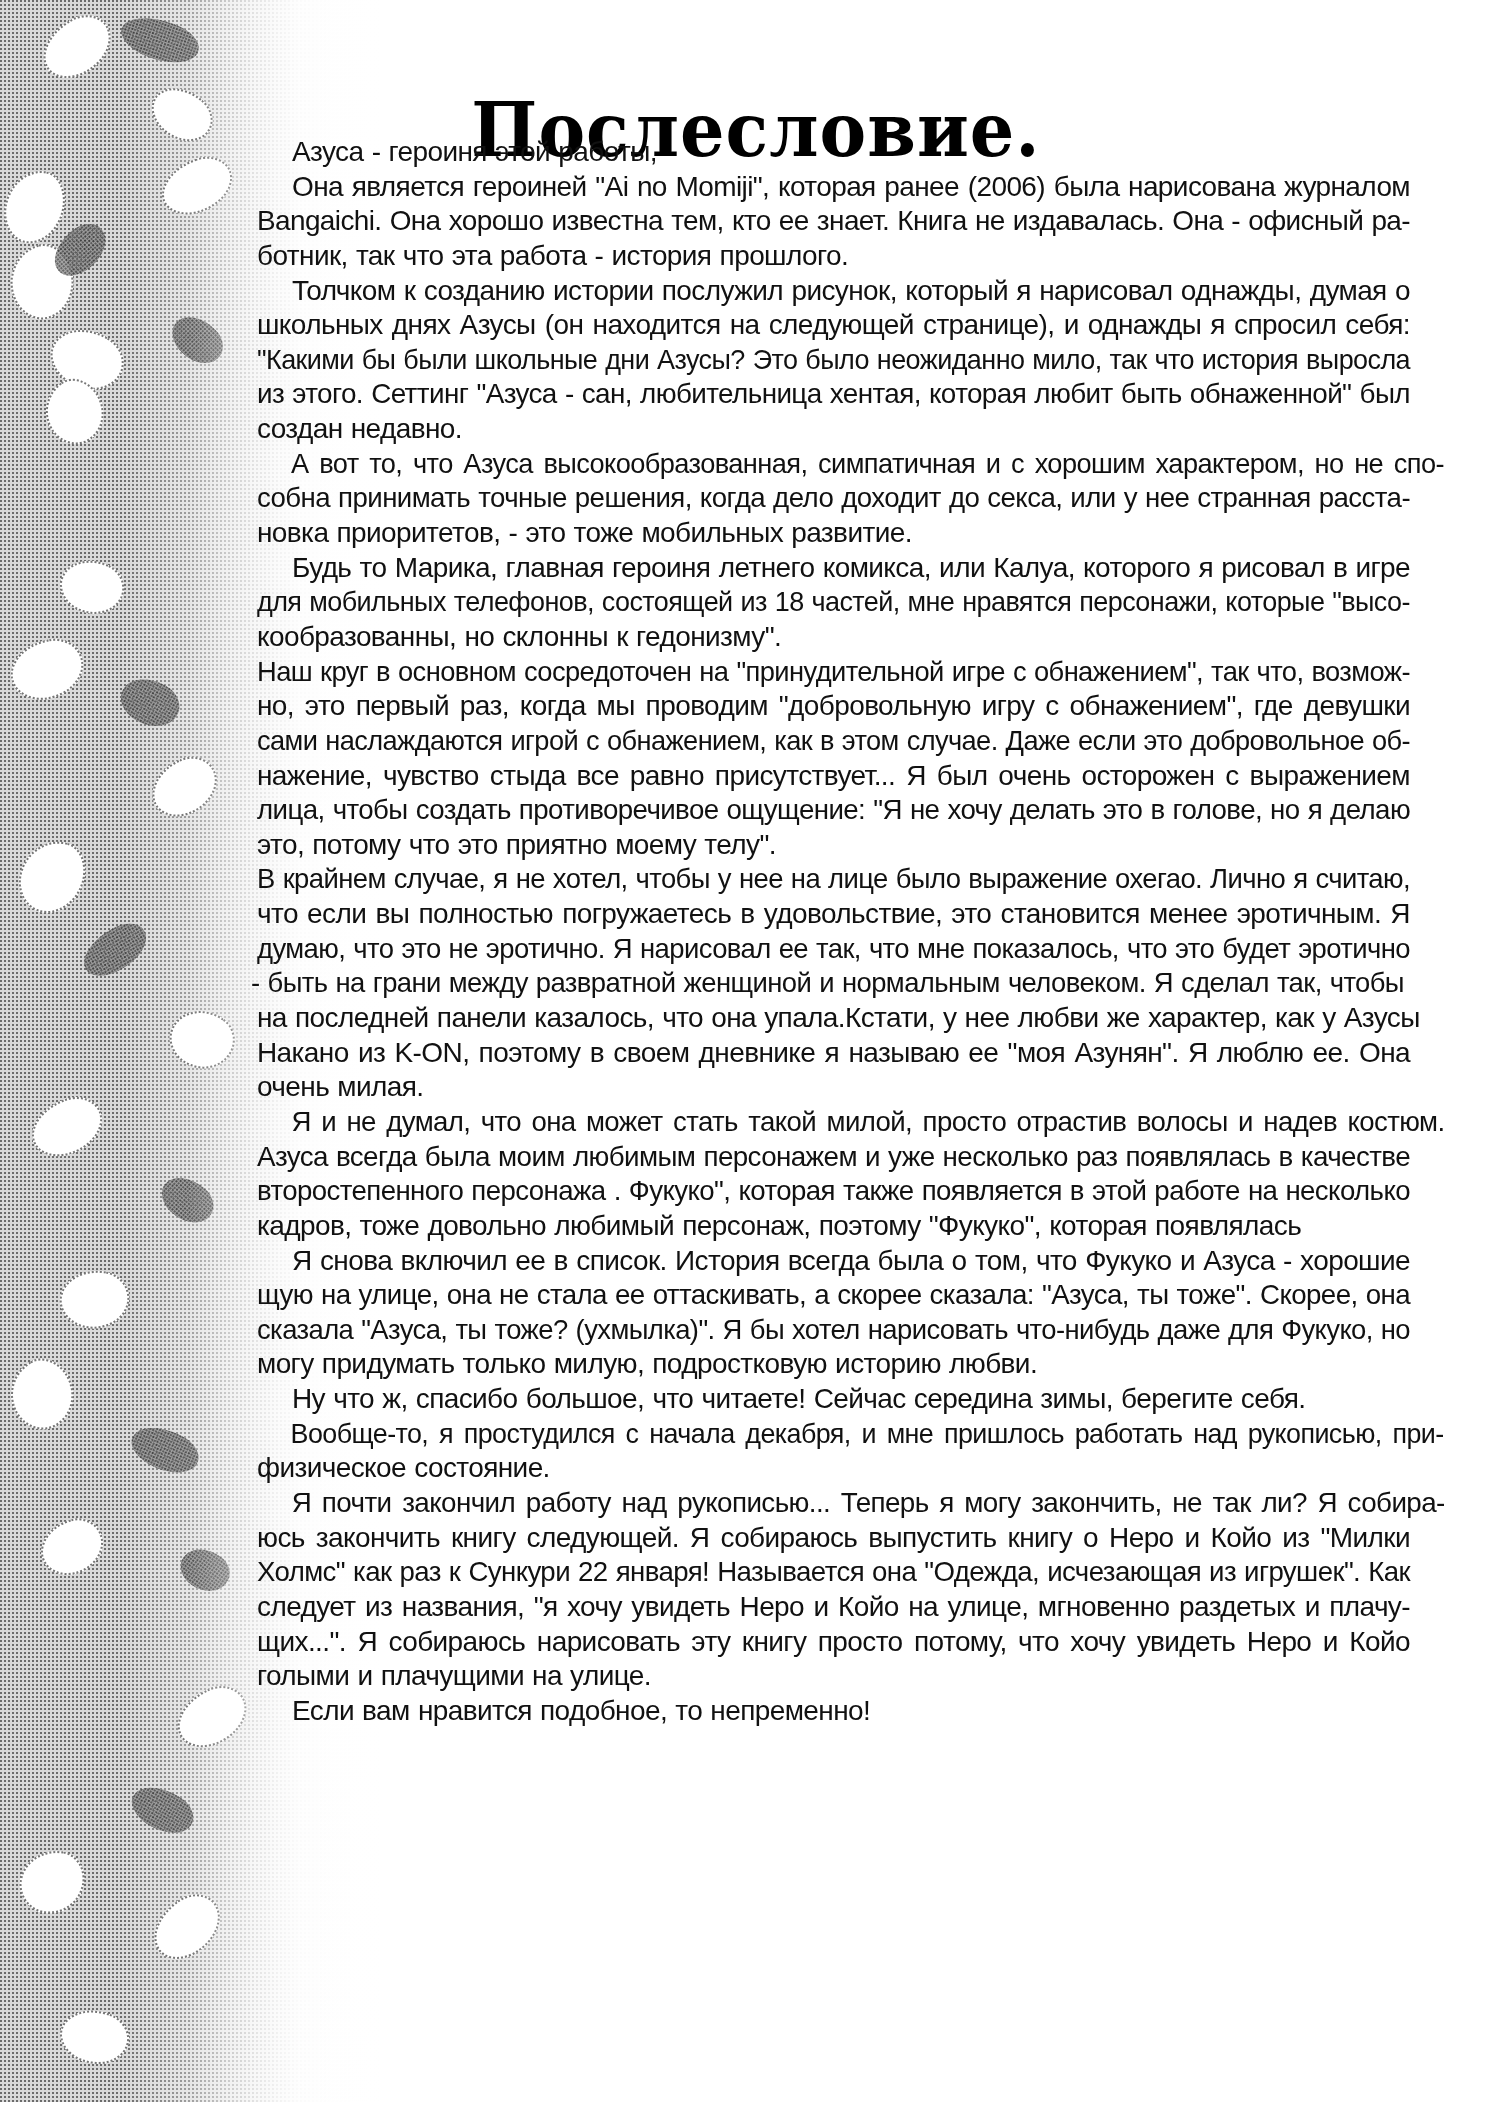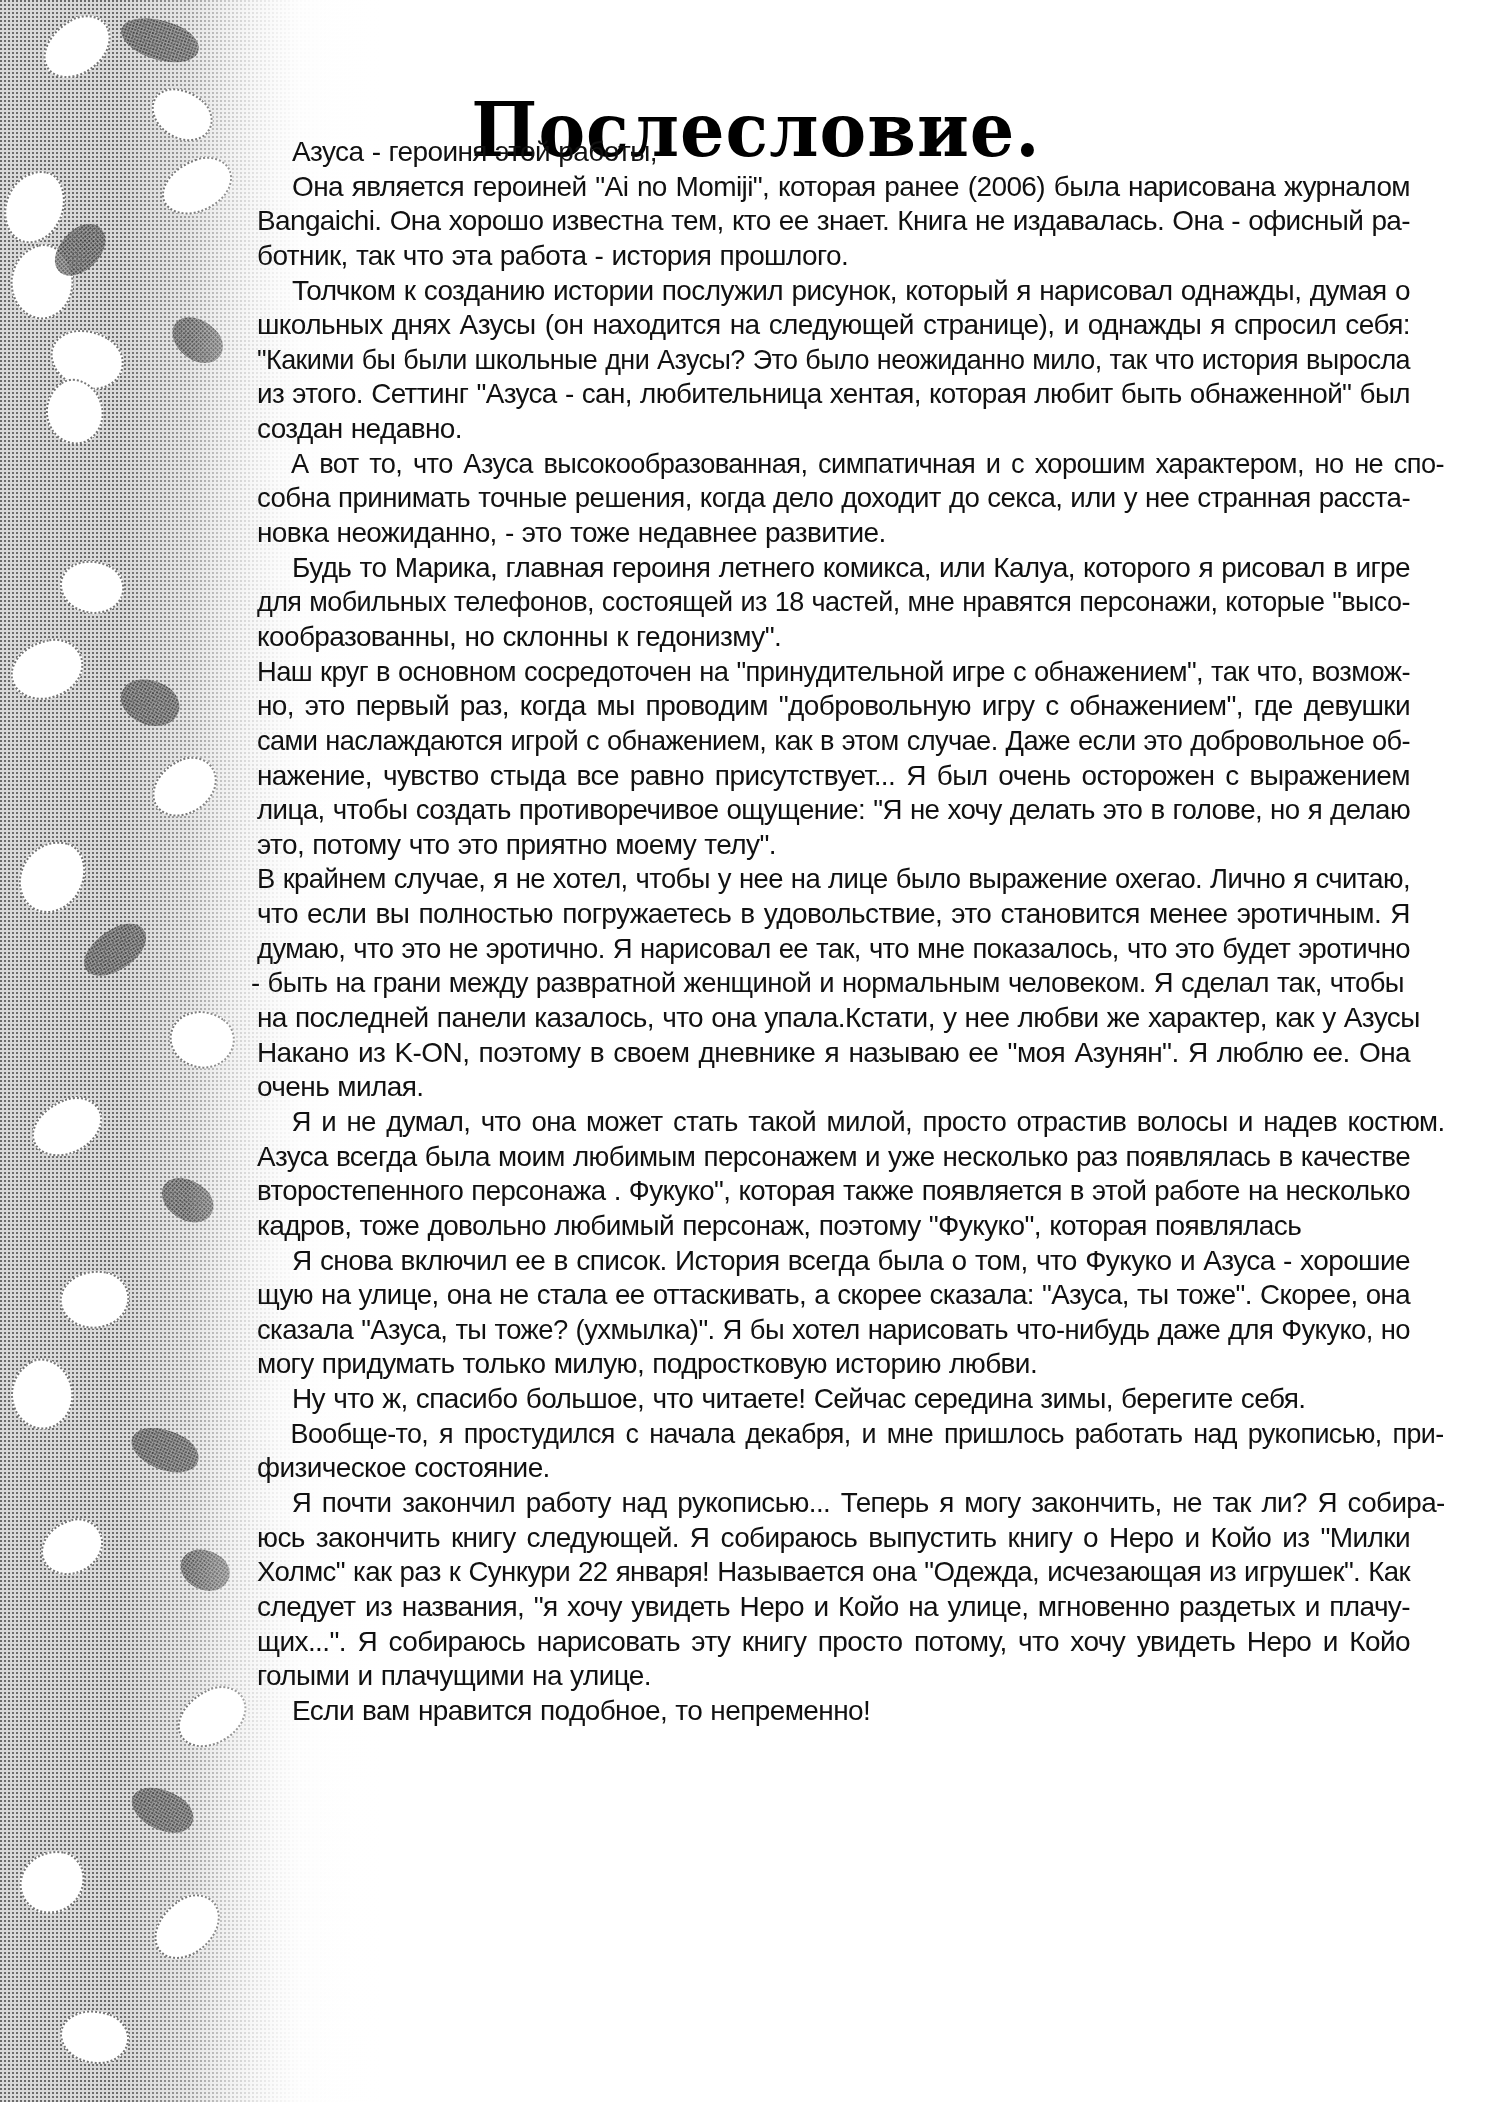--- a/index.html
+++ b/index.html
@@ -96,21 +96,21 @@
     <div class="line indent">Она является героиней "Ai no Momiji", которая ранее (2006) была нарисована журналом</div>
     <div class="line" style="transform-origin: left center; transform: scaleX(0.9979); width: 1155.41px; text-align-last: justify;">Bangaichi. Она хорошо известна тем, кто ее знает. Книга не издавалась. Она - офисный ра-</div>
     <div class="line last">ботник, так что эта работа - история прошлого.</div>
     <div class="line indent">Толчком к созданию истории послужил рисунок, который я нарисовал однажды, думая о</div>
     <div class="line">школьных днях Азусы (он находится на следующей странице), и однажды я спросил себя:</div>
     <div class="line" style="transform-origin: left center; transform: scaleX(0.9642); width: 1195.86px; text-align-last: justify;">"Какими бы были школьные дни Азусы? Это было неожиданно мило, так что история выросла</div>
     <div class="line" style="transform-origin: left center; transform: scaleX(0.9947); width: 1159.11px; text-align-last: justify;">из этого. Сеттинг "Азуса - сан, любительница хентая, которая любит быть обнаженной" был</div>
     <div class="line last">создан недавно.</div>
     <div class="line indent" style="transform-origin: left center; transform: scaleX(0.9716); width: 1186.71px; text-align-last: justify;">А вот то, что Азуса высокообразованная, симпатичная и с хорошим характером, но не спо-</div>
     <div class="line" style="transform-origin: left center; transform: scaleX(0.9876); width: 1167.48px; text-align-last: justify;">собна принимать точные решения, когда дело доходит до секса, или у нее странная расста-</div>
-    <div class="line last">новка неожиданно, - это тоже недавнее развитие.</div>
+    <div class="line last">новка приоритетов, - это тоже мобильных развитие.</div>
     <div class="line indent">Будь то Марика, главная героиня летнего комикса, или Калуа, которого я рисовал в игре</div>
     <div class="line" style="transform-origin: left center; transform: scaleX(0.9643); width: 1195.64px; text-align-last: justify;">для мобильных телефонов, состоящей из 18 частей, мне нравятся персонажи, которые "высо-</div>
     <div class="line last">кообразованны, но склонны к гедонизму".</div>
     <div class="line" style="transform-origin: left center; transform: scaleX(0.9753); width: 1182.19px; text-align-last: justify;">Наш круг в основном сосредоточен на "принудительной игре с обнажением", так что, возмож-</div>
     <div class="line">но, это первый раз, когда мы проводим "добровольную игру с обнажением", где девушки</div>
     <div class="line" style="transform-origin: left center; transform: scaleX(0.9714); width: 1186.97px; text-align-last: justify;">сами наслаждаются игрой с обнажением, как в этом случае. Даже если это добровольное об-</div>
     <div class="line">нажение, чувство стыда все равно присутствует... Я был очень осторожен с выражением</div>
     <div class="line" style="transform-origin: left center; transform: scaleX(0.988); width: 1167.05px; text-align-last: justify;">лица, чтобы создать противоречивое ощущение: "Я не хочу делать это в голове, но я делаю</div>
     <div class="line last">это, потому что это приятно моему телу".</div>
     <div class="line" style="transform-origin: left center; transform: scaleX(0.9792); width: 1177.5px; text-align-last: justify;">В крайнем случае, я не хотел, чтобы у нее на лице было выражение охегао. Лично я считаю,</div>

